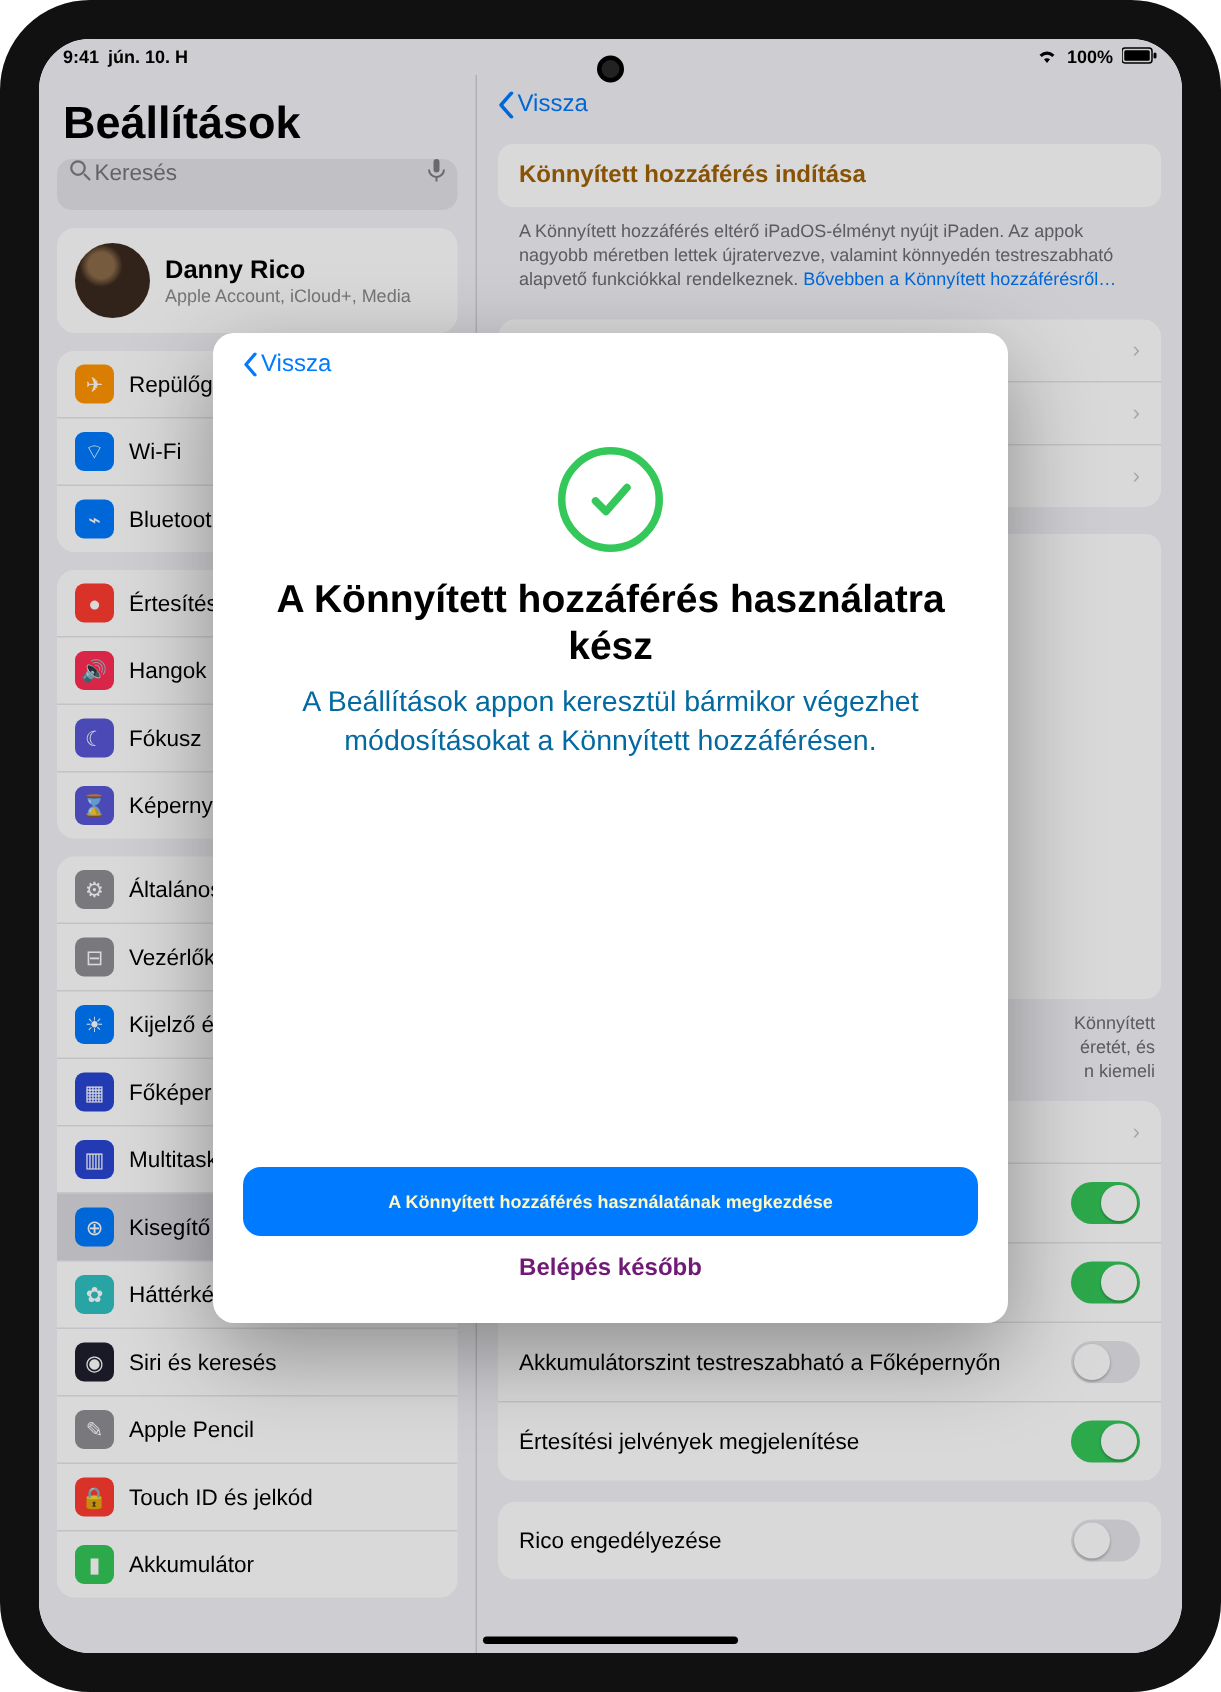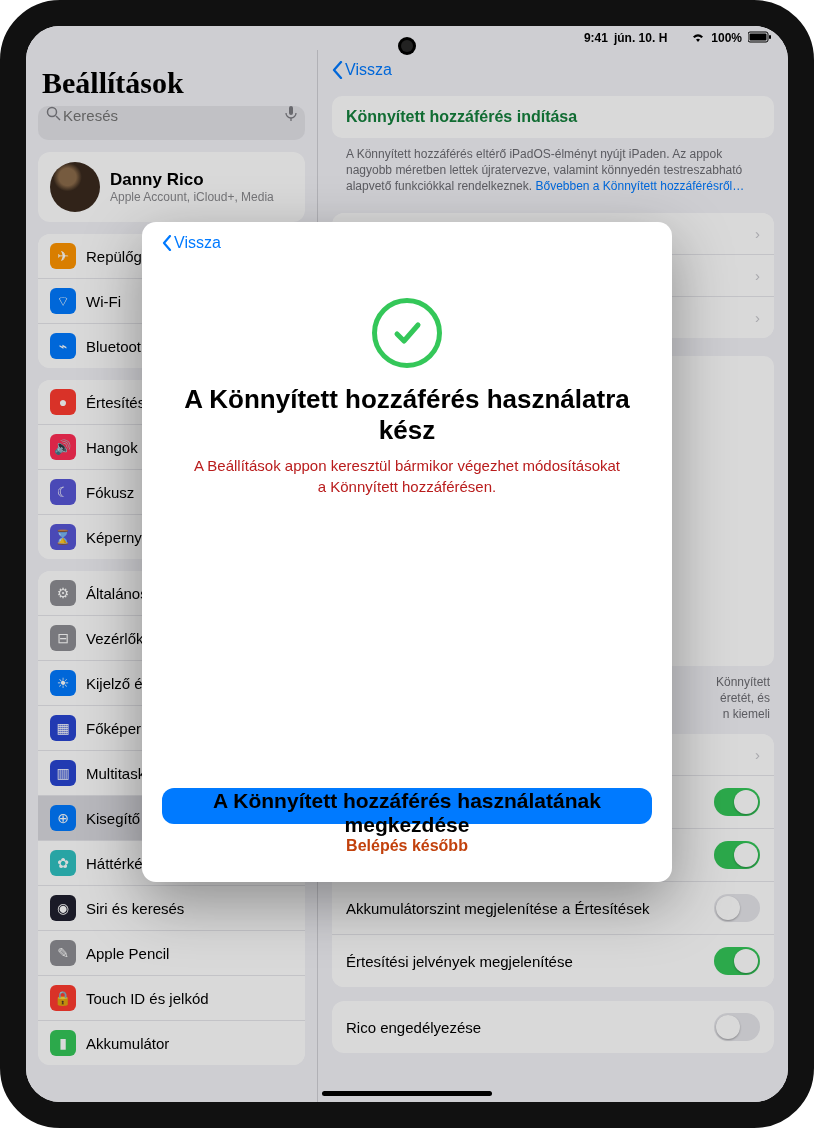--- a/index.html
+++ b/index.html
@@ -33,21 +33,21 @@
   .screen {
     position:absolute; inset:0;
     background:#f2f2f7;
     overflow:hidden;
   }
 
   
   .statusbar {
     position:absolute; top:0; left:0; right:0;
     height:24px;
-    display:flex; justify-content:flex-end; align-items:center;
+    display:flex; justify-content:space-between; align-items:center;
     padding:0 16px; font-size:12px; font-weight:600; color:#000;
     z-index:30;
     gap:24px;
   }
   .statusbar .left, .statusbar .right { display:flex; align-items:center; gap:6px; }
 
   
   .content {
     position:absolute; top:24px; bottom:0; left:0; right:0;
     display:flex;
@@ -55,21 +55,21 @@
   .sidebar {
     width:292px; flex:none;
     border-right:1px solid #d1d1d6;
     padding:10px 12px 0 12px;
     overflow:hidden;
   }
   .detail {
     flex:1; padding:0; overflow:hidden;
   }
 
-  .big-title { font-size:30px; font-weight:700; padding:6px 4px 6px 4px;font-family:Liberation Serif, serif; }
+  .big-title { font-size:30px; font-weight:700; padding:6px 4px 6px 4px; }
   .search {
     display:flex; align-items:flex-start;
     background:#e3e3e8; border-radius:10px; height:34px;
     padding:0 8px; color:#7c7c82;
   }
   .search input {
     flex:1; border:none; background:transparent; font-size:15px; color:#000; outline:none;
   }
   .search .mic { color:#7c7c82; }
 
@@ -109,21 +109,21 @@
   }
   .nav-title {
     position:absolute; left:0; right:0; text-align:center;
     color:#000; font-weight:600;
   }
   .nav-back { display:flex; align-items:center; gap:2px; z-index:1; }
 
   .inset-wrap { padding:0 14px; }
   .link-row {
     background:#fff; border-radius:10px; padding:12px 14px;
-    color:#15803d; font-size:16px; font-weight:600;
+    color:#a16207; font-size:16px; font-weight:600;
   }
   .helptext { font-size:12px; color:#6c6c72; padding:8px 14px 0 14px; line-height:1.35; }
   .helptext a { color:#007aff; text-decoration:none; }
 
   .det-row {
     display:flex; align-items:center; justify-content:space-between;
     padding:12px 14px; font-size:15px; background:#fff;
     border-top:1px solid #e5e5ea;
   }
   .det-row:first-child { border-top:none; }
@@ -162,27 +162,27 @@
   .sheet-back { color:#007aff; font-size:16px; display:flex; align-items:center; gap:2px; }
   .sheet-body { flex:1; display:flex; flex-direction:column; align-items:center; text-align:center; padding-top:46px; }
   .check-circle {
     width:70px; height:70px; border-radius:50%;
     border:5px solid #34c759;
     display:flex; align-items:center; justify-content:center;
     color:#34c759; font-size:40px; font-weight:700;
     margin-bottom:16px;
   }
   .sheet-title { font-size:26px; font-weight:700; line-height:1.2; padding:0 20px; }
-  .sheet-sub   { font-size:15px; color:#b91c1c; margin-top:10px; padding:0 30px; line-height:1.35; }
+  .sheet-sub   { font-size:19px; color:#0369a1; margin-top:10px; padding:0 30px; line-height:1.35; }
   .primary-btn {
-    background:#007aff; color:#000000; border:none; border-radius:12px;
-    height:36px; font-size:21px; font-weight:600; width:100%;
+    background:#007aff; color:#fef9c3; border:none; border-radius:12px;
+    height:46px; font-size:12px; font-weight:600; width:100%;
   }
   .secondary-btn {
-    background:transparent; color:#c2410c; border:none;
+    background:transparent; color:#701a75; border:none;
     height:36px; font-size:16px; font-weight:600; width:100%; margin-top:4px;
   }
 </style>
 </head>
 <body>
 
 <div class="ipad-frame">
   <div class="camera"></div>
   <div class="screen">
 
@@ -369,21 +369,21 @@
             </div>
           <div class="det-row">
                 <span>Hangerőgombok engedélyezése</span>
                 <div class="switch on"></div>
               </div>
               <div class="det-row">
                 <span>Idő megjelenítése a Zárolási képernyőn</span>
                 <div class="switch on"></div>
               </div>
               <div class="det-row">
-                <span>Akkumulátorszint megjelenítése a Értesítések</span>
+                <span>Akkumulátorszint testreszabható a Főképernyőn</span>
                 <div class="switch"></div>
               </div>
               <div class="det-row">
                 <span>Értesítési jelvények megjelenítése</span>
                 <div class="switch on"></div>
               </div>
             </div>
         </div>
 
         <div class="inset-wrap" style="margin-top:14px;">

